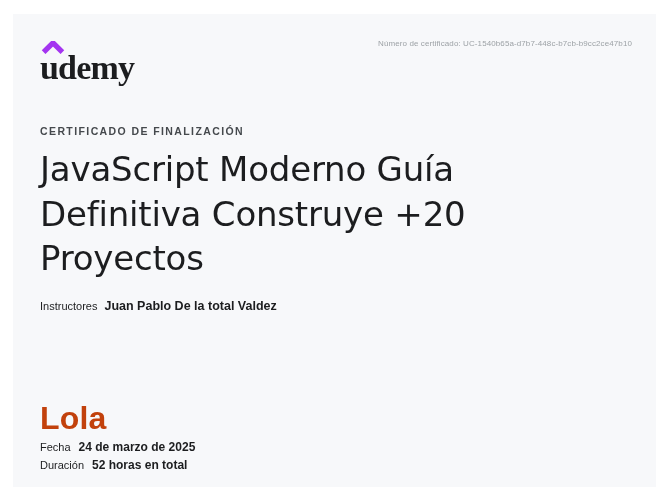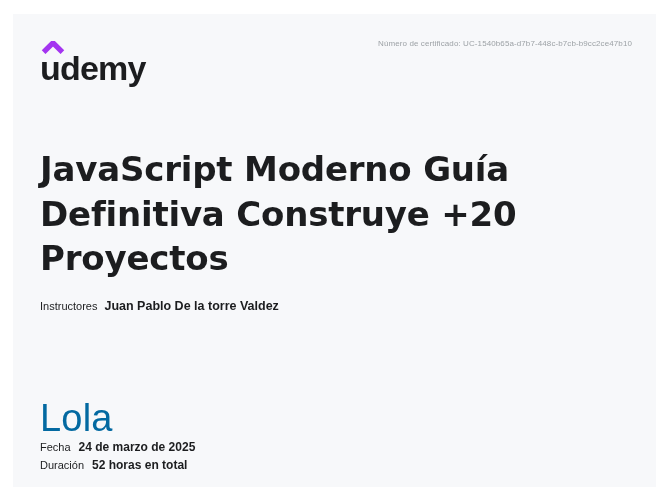--- a/index.html
+++ b/index.html
@@ -31,21 +31,21 @@
     position: absolute;
     left: 1px;
     top: 3px;
     width: 24px;
     height: 13px;
   }
   .logo .logo-text {
     position: absolute;
     left: 0;
     top: 10px;
-    font-family: Liberation Sans, sans-serif;
+    font-family: Liberation Serif, serif;
     font-weight: 700;
     font-size: 34px;
     line-height: 40px;
     letter-spacing: -0.8px;
     color: #1c1d1f;
   }
   
   .meta {
     position: absolute;
     right: 24px;
@@ -67,21 +67,21 @@
     letter-spacing: 1.4px;
     color: #45494d;
   }
   
   .course-title {
     position: absolute;
     left: 27px;
     top: 133px;
     width: 556px;
     font-family: "DejaVu Sans", sans-serif;
-    font-weight: 700;
+    font-weight: 400;
     font-size: 34px;
     line-height: 44.5px;
     letter-spacing: -0.2px;
     color: #1c1d1f;
   }
   
   .instructors {
     position: absolute;
     left: 27px;
     top: 284px;
@@ -92,25 +92,25 @@
   .instructors .names {
     font-weight: 700;
     font-size: 12.5px;
     margin-left: 7px;
   }
   
   .recipient {
     position: absolute;
     left: 27px;
     top: 386px;
-    font-weight: 400;
-    font-size: 38px;
+    font-weight: 700;
+    font-size: 32px;
     line-height: 36px;
     letter-spacing: 0.2px;
-    color: #0369a1;
+    color: #c2410c;
   }
   
   .detail-row {
     position: absolute;
     left: 27px;
     font-size: 11px;
     line-height: 15px;
     color: #1c1d1f;
   }
   .detail-row.row-date { top: 426px; }
@@ -130,25 +130,26 @@
     <svg class="caret" viewBox="0 0 24 13" preserveAspectRatio="none">
       <polyline points="2.6,11.2 12,1.8 21.4,11.2" fill="none" stroke="#a435f0" stroke-width="5.2" stroke-linejoin="miter" stroke-linecap="butt"></polyline>
     </svg>
     <span class="logo-text">udemy</span>
   </div>
 
   <div class="meta">
     <div><span>Número de certificado:</span> <span>UC-1540b65a-d7b7-448c-b7cb-b9cc2ce47b10</span></div>
   </div>
 
+  <div class="heading">CERTIFICADO DE FINALIZACIÓN</div>
 
   <div class="course-title">JavaScript Moderno Guía Definitiva Construye +20 Proyectos</div>
 
   <div class="instructors">
-    <span class="label">Instructores</span><span class="names">Juan Pablo De la torre Valdez</span>
+    <span class="label">Instructores</span><span class="names">Juan Pablo De la total Valdez</span>
   </div>
 
   <div class="recipient">Lola</div>
 
   <div class="detail-row row-date">
     <span class="label">Fecha</span><span class="value">24 de marzo de 2025</span>
   </div>
 
   <div class="detail-row row-duration">
     <span class="label">Duración</span><span class="value">52 horas en total</span>

